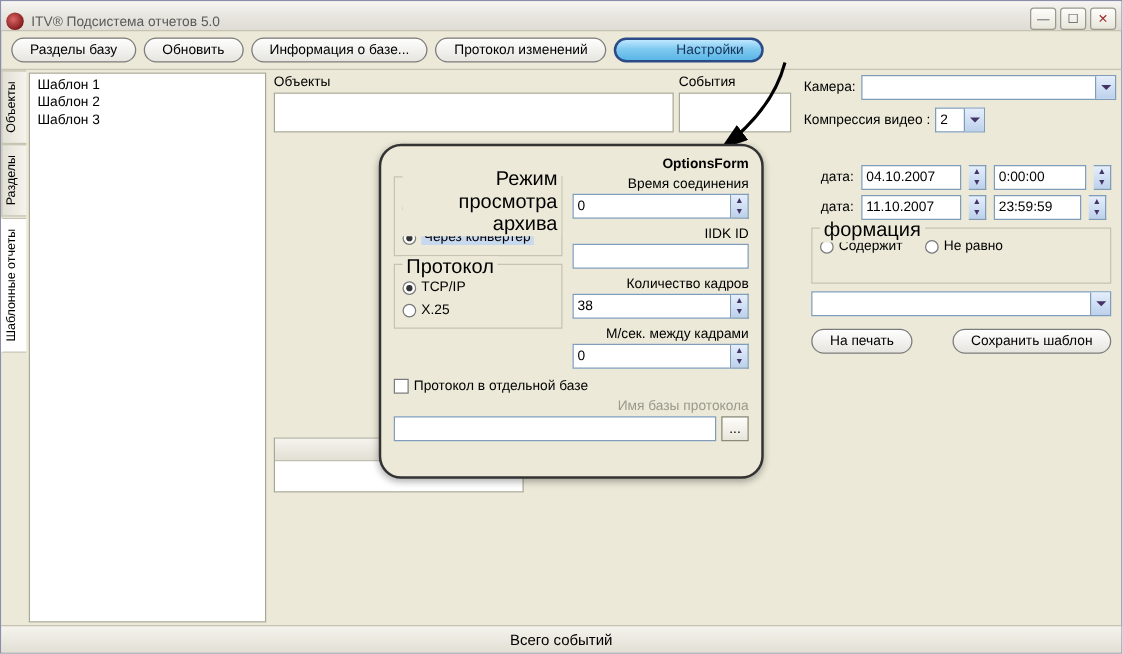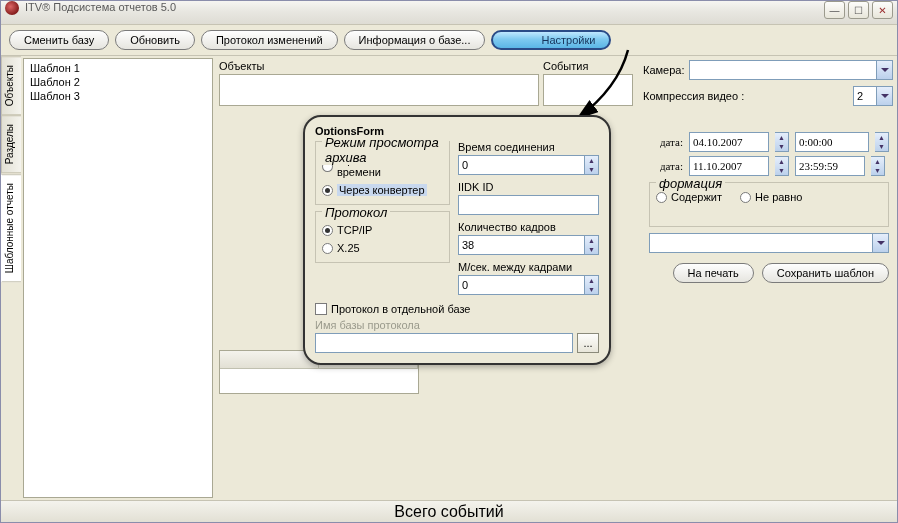--- a/index.html
+++ b/index.html
@@ -18,21 +18,21 @@
   border: 1px solid #8a8dab;
   background: #ece9d8;
   display: flex;
   flex-direction: column;
 }
 .titlebar {
   height: 24px;
   background: linear-gradient(#f6f5f2, #e8e7e1 45%, #dedcd4);
   border-bottom: 1px solid #c6c3b3;
   display: flex;
-  align-items: flex-start;
+  align-items: flex-end;
   padding: 0 4px;
 }
 .titlebar .app-icon {
   width: 14px; height: 14px; margin-right: 6px;
   background: radial-gradient(circle at 40% 40%, #d66 0%, #711 80%);
   border-radius: 50%;
 }
 .titlebar .title { color: #5a5a5a; }
 .titlebar .spacer { flex: 1; }
 .win-btn {
@@ -133,21 +133,21 @@
   display: flex; align-items: center;
   position: relative;
 }
 .combo .caret {
   width: 16px; height: 100%; border-left: 1px solid #7f9db9;
   background: linear-gradient(#e5eefb,#bcd1ec);
   position: absolute; right: 0; top: 0;
   display: flex; align-items: center; justify-content: center;
 }
 .caret::after { content:""; border: 4px solid transparent; border-top-color:#436; margin-top:3px;}
-.field-row { display: flex; align-items: center; gap: 6px; height: 24px; font-family: Liberation Serif, serif; }
+.field-row { display: flex; align-items: center; gap: 6px; height: 24px; }
 .field-row label { min-width: 34px; text-align: right; }
 .txt {
   height: 20px; background: #fff; border: 1px solid #7f9db9;
   padding: 0 3px; display: flex; align-items: center;
   position: relative;
 }
 .spin {
   width: 14px; height: 20px; border: 1px solid #7f9db9; border-left:none;
   display: flex; flex-direction: column;
   background: linear-gradient(#e5eefb,#bcd1ec);
@@ -170,47 +170,48 @@
   border: 1px solid #a9a893; background:#fff;
 }
 .grid-stub .hdr { height:18px; border-bottom:1px solid #c0c0b0; background:linear-gradient(#f4f3ed,#e2e0d4); display:flex;}
 .grid-stub .hdr div { flex:1; border-right:1px solid #c0c0b0; }
 
 .statusbar {
   height: 22px;
   border-top: 1px solid #c6c3b3;
   background: linear-gradient(#f4f3ed,#e2e0d4);
   display: flex; align-items: center; justify-content: center;
-  font-size: 16px;
+  font-size: 12px;
 }
 
 
 .dialog {
   position: absolute;
   left: 303px; top: 115px;
   width: 308px;
   border: 2px solid #333;
   border-radius: 18px;
   background: #ece9d8;
   box-shadow: 0 2px 6px rgba(0,0,0,0.3);
-  padding: 8px 10px 10px;
+  padding: 8px 10px 28px;
+  text-align: right;
 }
 .dialog .dtitle { font-weight: bold; font-size: 11px; margin-bottom: 4px; }
 .dlg-cols { display: flex; gap: 8px; }
 .dlg-left { width: 135px; }
 .dlg-right { flex: 1; }
 .fieldset {
   border: 1px solid #c6c3b3;
   padding: 6px 6px 8px;
   margin-bottom: 6px;
   position: relative;
 }
 .fieldset > .legend {
   position: absolute; top: -7px; left: 6px;
-  background: #ece9d8; padding: 0 3px; font-size: 13px; font-style: italic;
+  background: #ece9d8; padding: 0 3px; font-size: 16px;
 }
 .dlg-input {
   width: 100%; height: 20px; background:#fff; border:1px solid #7f9db9;
   padding: 0 3px; display:flex; align-items:center;
 }
 .dlg-spin-wrap { display:flex; }
 .dlg-spin-wrap .dlg-input { flex:1; }
 .lbl-sm { font-size: 11px; margin-bottom: 2px; display:block;}
 .disabled-text { color: #9a9a8c; }
 .dots-btn {
@@ -240,24 +241,24 @@
   <div class="titlebar">
     <div class="app-icon"></div>
     <span class="title">ITV® Подсистема отчетов 5.0</span>
     <span class="spacer"></span>
     <div class="win-btn">—</div>
     <div class="win-btn">☐</div>
     <div class="win-btn close">✕</div>
   </div>
 
   <div class="toolbar">
-    <div class="pill-btn">Сменить базу</div>
+    <div class="pill-btn">Разделы базу</div>
     <div class="pill-btn">Обновить</div>
+    <div class="pill-btn">Информация о базе...</div>
     <div class="pill-btn">Протокол изменений</div>
-    <div class="pill-btn">Информация о базе...</div>
     <div class="pill-btn active">Настройки</div>
   </div>
 
   <div class="content">
     <div class="side-tabs">
       <div class="side-tab">Объекты</div>
       <div class="side-tab">Разделы</div>
       <div class="side-tab active">Шаблонные отчеты</div>
     </div>
 
@@ -277,21 +278,21 @@
           <div class="group-label">События</div>
           <div class="events-box"></div>
         </div>
         <div style="flex:1">
           <div class="camera-row">
             <span>Камера:</span>
             <div class="combo" style="flex:1; min-width:200px">
                 <div class="caret"></div>
               </div>
           </div>
-          <div class="camera-row" style="justify-content:space-between; margin-top:6px;">
+          <div class="camera-row" style="justify-content:flex-start; margin-top:6px;">
             <span>Компрессия видео :</span>
             <div class="combo" style="width:40px">
               <span style="padding-left:3px">2</span>
               <div class="caret"></div>
             </div>
           </div>
         </div>
       </div>
 
       <div style="position:absolute; right:8px; top:74px;">
@@ -338,21 +339,21 @@
               </div>
             <div class="radio">
                 <span class="r"></span>
                 <span>Не равно</span>
               </div>
           </div>
         </div>
         <div class="combo" style="width:240px">
             <div class="caret"></div>
           </div>
-        <div style="display:flex; gap:8px; margin-top:10px; justify-content:flex-end;">
+        <div style="display:flex; gap:8px; margin-top:10px; justify-content:space-between;">
           <div class="action-btn">На печать</div>
           <div class="action-btn">Сохранить шаблон</div>
         </div>
       </div>
 
       <div class="grid-stub">
         <div class="hdr">
             <div></div>
             <div></div>
           </div>

